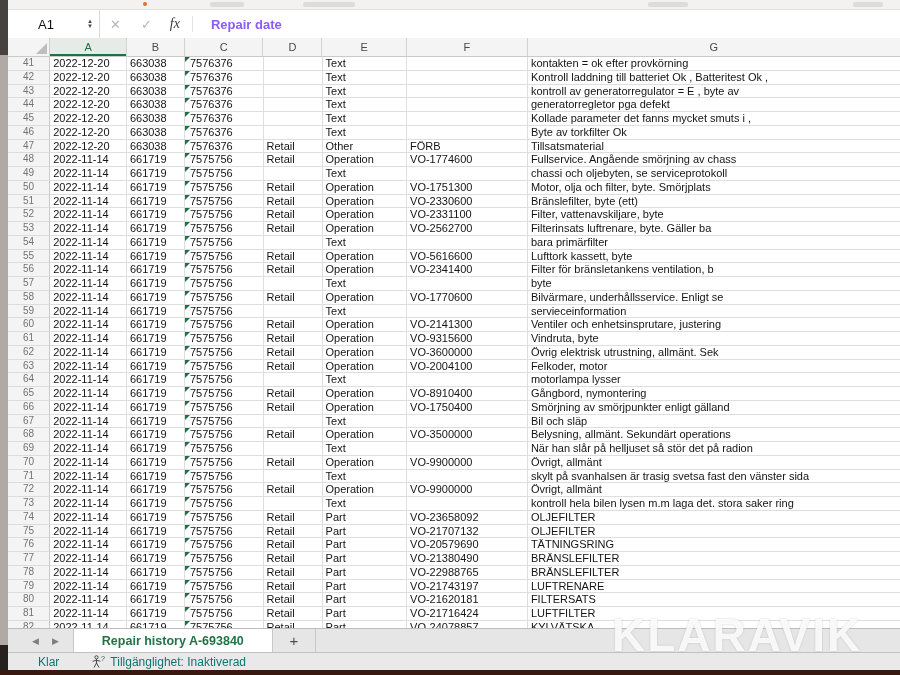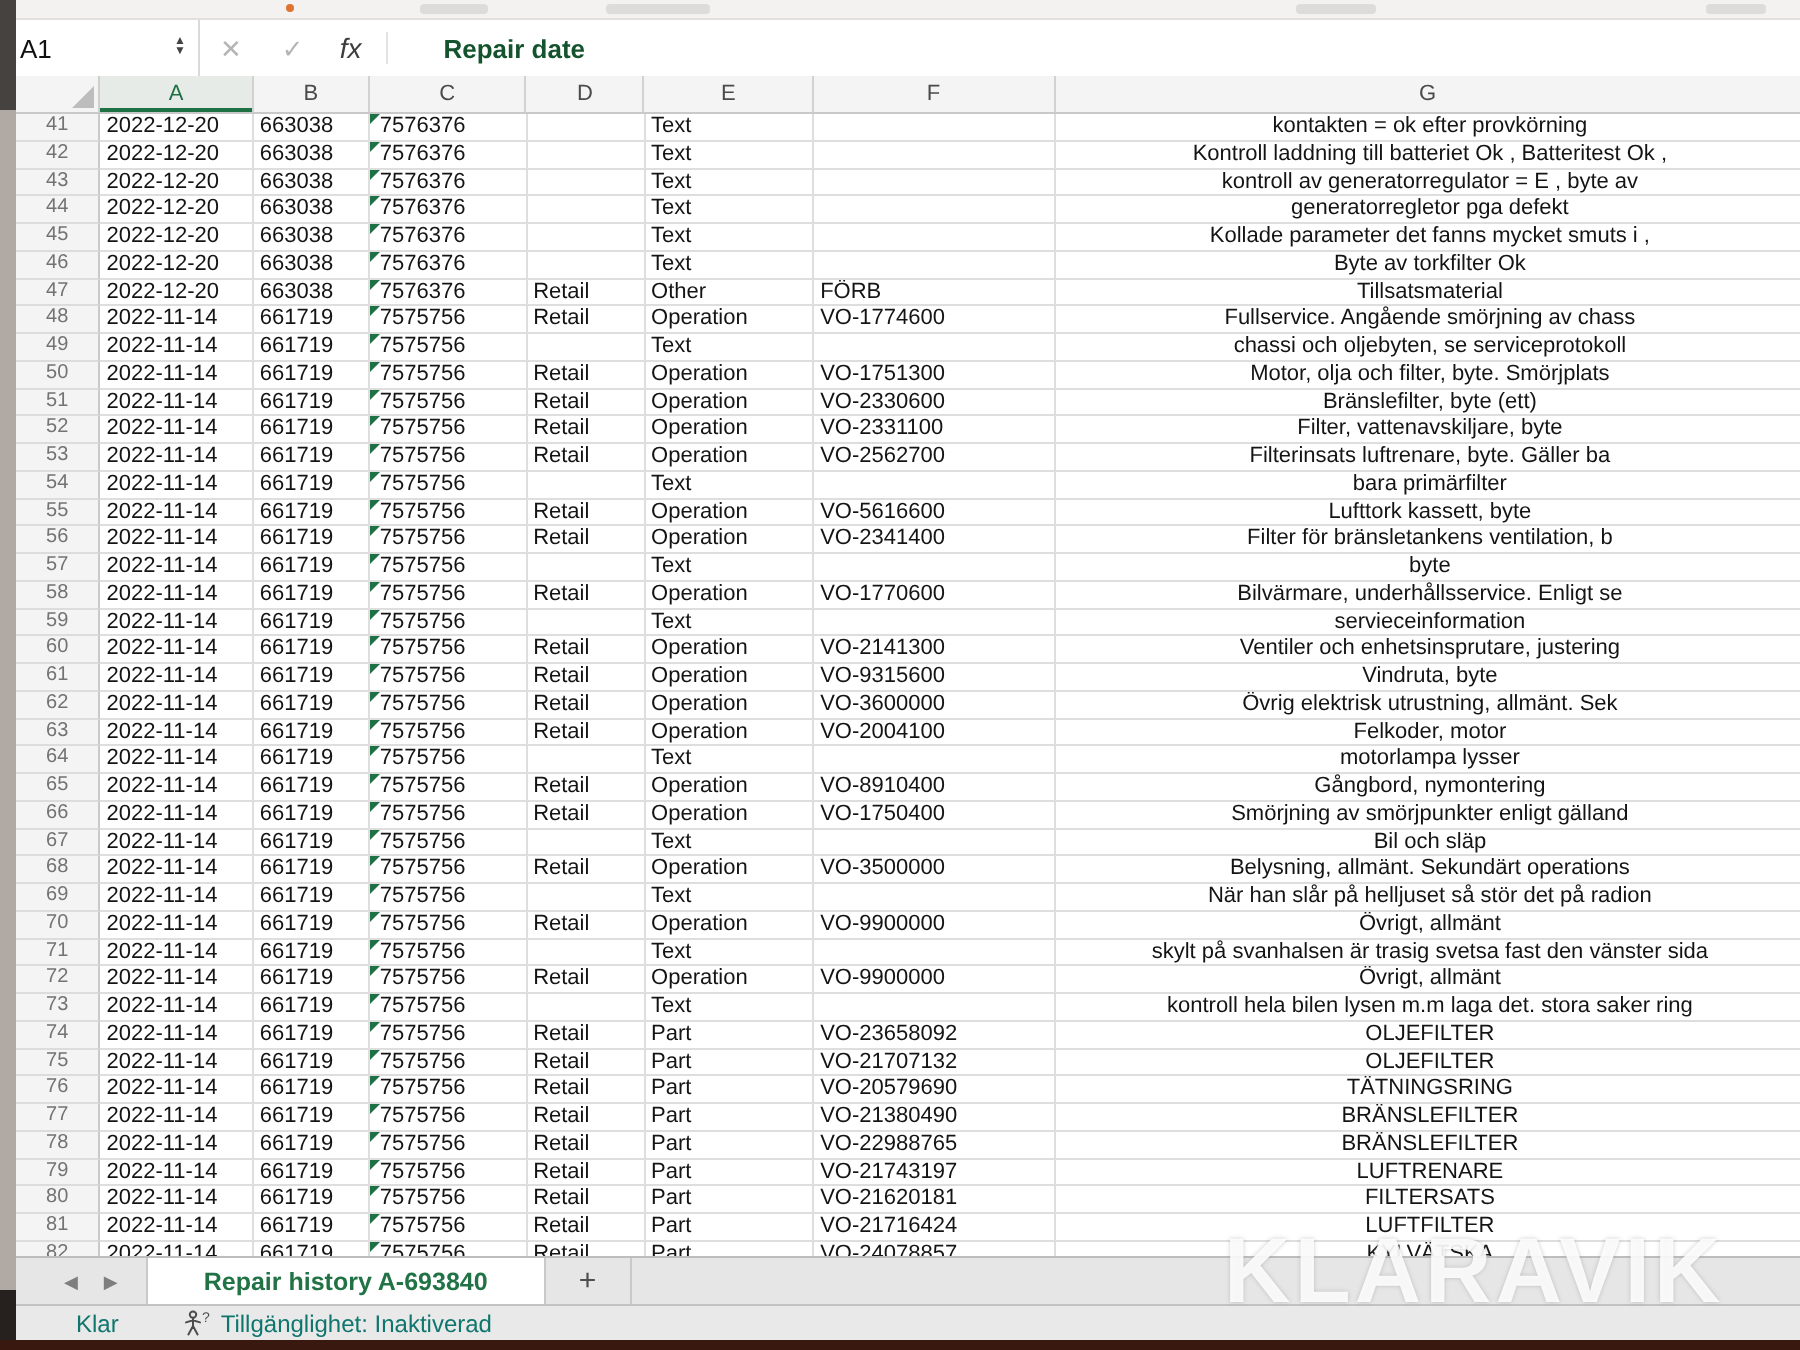--- a/index.html
+++ b/index.html
@@ -11,27 +11,27 @@
   .edge-left-bottom{position:absolute;left:0;top:645px;width:8px;height:30px;background:#26211e;}
   .bottom-strip{position:absolute;left:0;top:670px;width:900px;height:5px;background:#38180f;}
   
   .ribbon{position:absolute;left:8px;top:0;width:892px;height:9px;background:#f3f2f1;border-bottom:1px solid #e2e0de;}
   .ribbon .pill{position:absolute;top:2px;height:5px;background:#dddcda;border-radius:2px;}
   .ribbon .dot{position:absolute;top:2px;width:4px;height:4px;border-radius:50%;background:#e0722f;}
   
   .formula-bar{position:absolute;left:8px;top:10px;width:892px;height:28px;background:#fff;
                border-bottom:1px solid #d6d6d6;display:flex;align-items:center;}
   .name-box{width:92px;height:100%;display:flex;align-items:center;justify-content:space-between;
-            padding:0 6px 0 2px;box-sizing:border-box;border-right:1px solid #dadada;}
+            padding:0 6px 0 30px;box-sizing:border-box;border-right:1px solid #dadada;}
   .name-box .val{font-size:13px;color:#111;}
   .stepper{display:flex;flex-direction:column;color:#444;font-size:6px;line-height:5px;cursor:default;}
   .fb-icon{color:#b5b5b5;font-size:13px;margin:0 10px;}
-  .fb-fx{font-family:Liberation Sans, sans-serif;font-style:italic;font-size:14px;color:#3d3d3d;margin:0 6px 0 8px;}
+  .fb-fx{font-family:Liberation Serif, serif;font-style:italic;font-size:14px;color:#3d3d3d;margin:0 6px 0 8px;}
   .fb-sep{width:1px;height:16px;background:#e3e3e3;margin:0 6px;}
-  .fb-text{font-size:13px;font-weight:600;color:#14532d;margin-left:22px;white-space:nowrap;}
+  .fb-text{font-size:13px;font-weight:600;color:#8b5cf6;margin-left:12px;white-space:nowrap;}
   
   .w-gut{width:43px;}.w-a{width:78px;}.w-b{width:59px;}.w-c{width:80px;}
   .w-d{width:60px;}.w-e{width:86px;}.w-f{width:123px;}.w-g{width:379px;}
   
   .col-headers{position:absolute;left:8px;top:38px;width:892px;height:19px;display:flex;
                background:#f4f4f4;border-bottom:1px solid #c9c9c9;box-sizing:border-box;}
   .corner{position:relative;box-sizing:border-box;border-right:1px solid #cfcfcf;background:#f4f4f4;}
   .corner:after{content:'';position:absolute;right:2px;bottom:2px;width:0;height:0;
                 border-bottom:11px solid #bdbdbd;border-left:11px solid transparent;}
   .col-h{box-sizing:border-box;display:flex;align-items:center;justify-content:center;
@@ -40,21 +40,21 @@
   .col-h.last{border-right:none;}
   
   .grid-rows{position:absolute;left:8px;top:57px;width:892px;height:571px;overflow:hidden;background:#fff;}
   .grid-row{display:flex;height:13.75px;}
   .cell{box-sizing:border-box;border-right:1px solid #dedede;border-bottom:1px solid #dedede;
         font-size:11px;line-height:12.5px;color:#141414;padding:0 1px 0 3px;
         white-space:nowrap;overflow:hidden;position:relative;}
   .cell.gutter{background:#f4f4f4;color:#737373;font-size:10px;display:flex;align-items:center;
                justify-content:center;padding:0;border-right:1px solid #cacaca;border-bottom:1px solid #dcdcdc;}
   .cell.c-col{padding-left:5px;}
-  .cell.last{border-right:none;text-align:center;}
+  .cell.last{border-right:none;}
   .tri{position:absolute;left:0;top:0;width:0;height:0;
        border-top:5px solid #1e7145;border-right:5px solid transparent;}
   
   .tab-bar{position:absolute;left:8px;top:628px;width:892px;height:24px;background:#e6e6e6;
            border-top:1px solid #bdbdbd;display:flex;align-items:stretch;box-sizing:border-box;}
   .tab-nav{display:flex;align-items:center;gap:13px;padding:0 14px 0 24px;color:#7e7e7e;font-size:9px;}
   .tab-active{background:#fff;display:flex;align-items:center;justify-content:center;padding:0 28px;
               font-size:12.5px;font-weight:700;color:#217346;border-left:1px solid #c9c9c9;
               border-right:1px solid #c9c9c9;white-space:nowrap;}
   .tab-add{width:42px;display:flex;align-items:center;justify-content:center;color:#4d4d4d;

